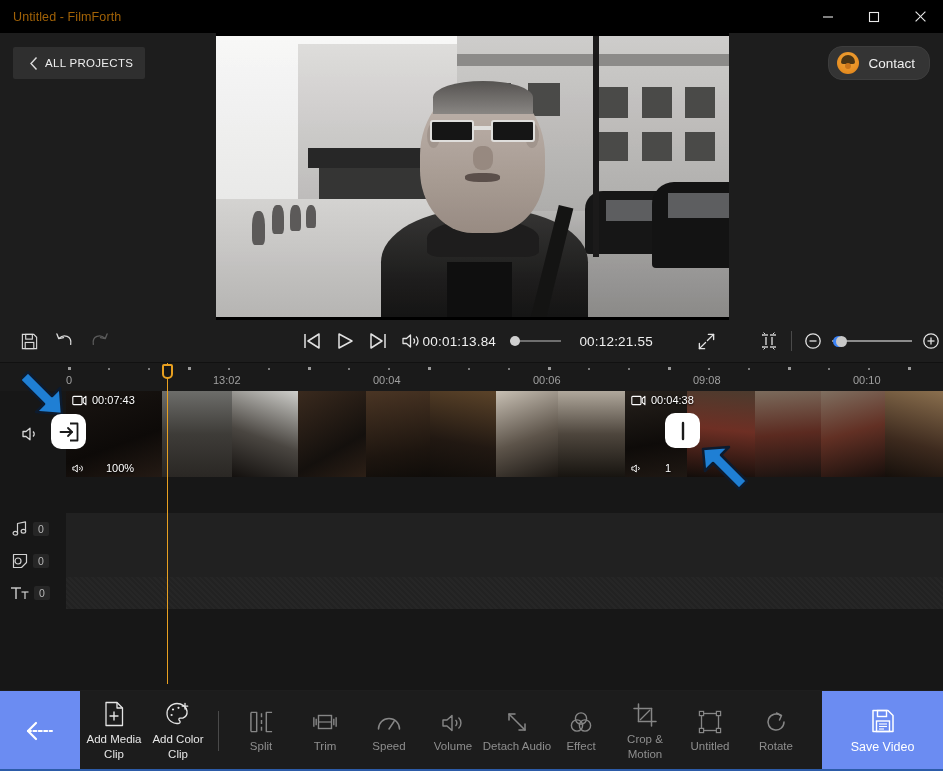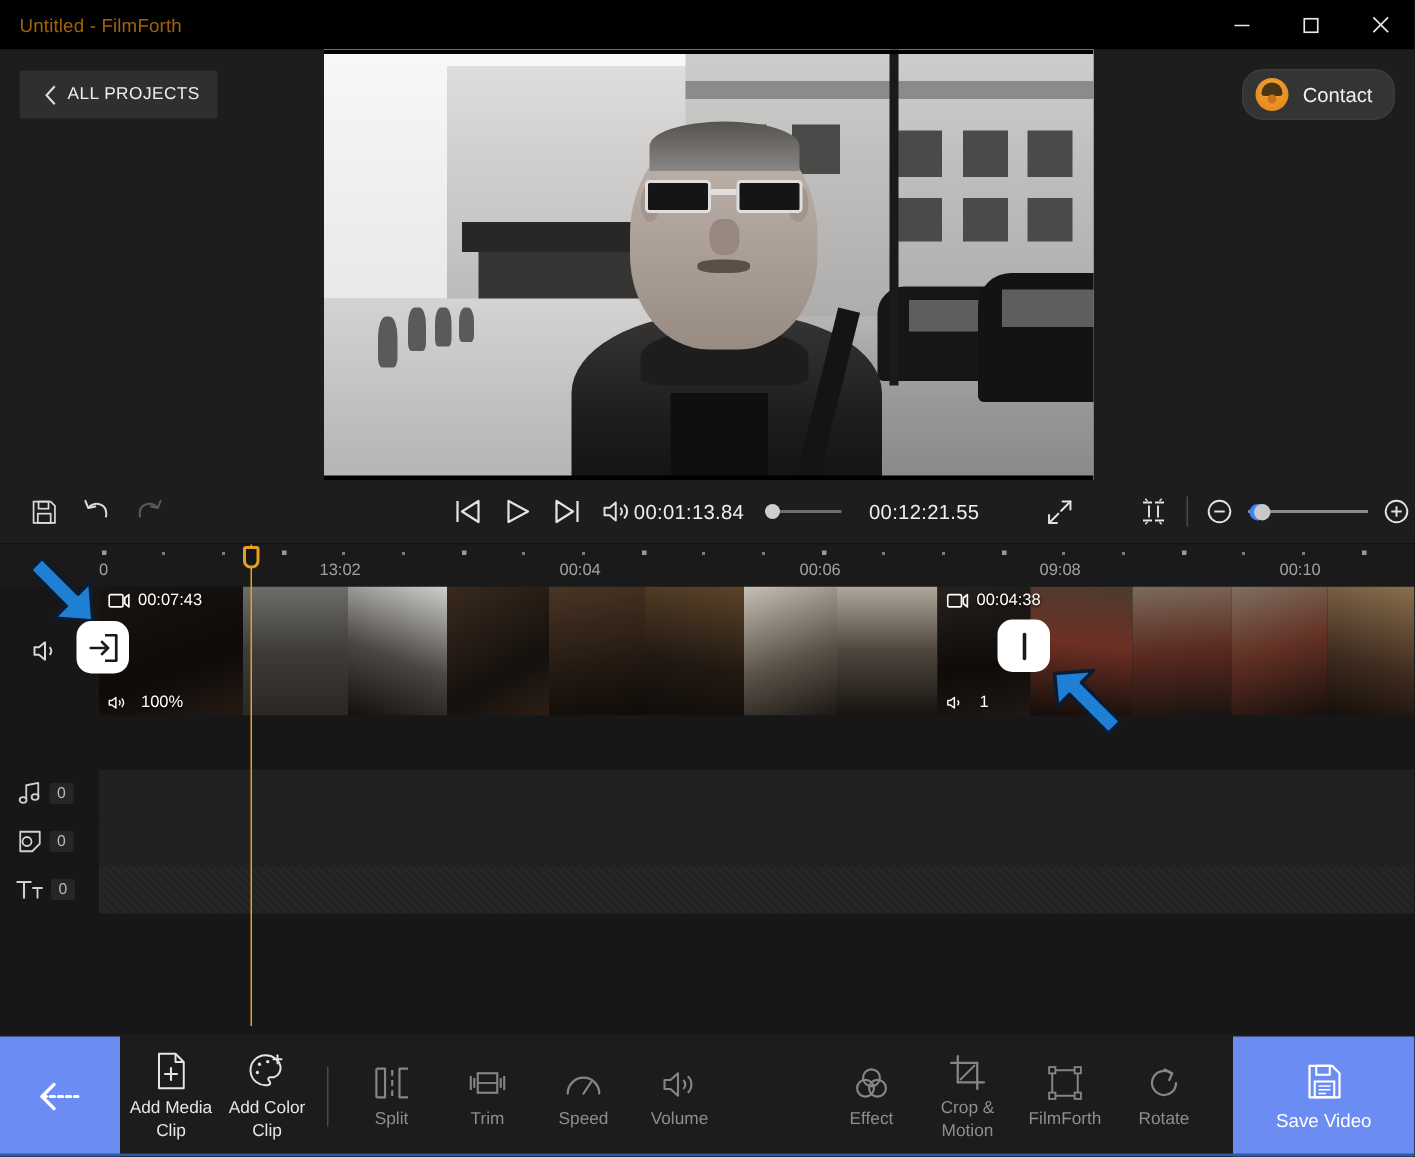--- a/index.html
+++ b/index.html
@@ -157,21 +157,21 @@
   
   #videotrack { position:absolute; left:66px; top:0; right:0; height:86px; overflow:hidden; }
   .clip { position:absolute; top:0; height:86px; overflow:hidden; }
   .thumbstrip { position:absolute; inset:0; display:flex; }
   .th { height:100%; flex:0 0 auto; }
   .clip .cliplabel {
     position:absolute; left:6px; top:3px; display:flex; align-items:center; gap:5px;
     font-size:11px; color:#fff; text-shadow:0 1px 2px #000;
   }
   .clip .volabel {
-    position:absolute; left:6px; bottom:3px; display:flex; align-items:center; gap:8px;
+    position:absolute; left:6px; bottom:3px; display:flex; align-items:center; gap:20px;
     font-size:11px; color:#fff; text-shadow:0 1px 2px #000;
   }
 
   
   #playhead { position:absolute; left:167px; top:363px; width:1px; height:321px; background:#e8a020; z-index:8; }
   #playheadknob {
     position:absolute; left:162px; top:364px; width:11px; height:15px;
     border:2px solid #e8a020; border-radius: 2px 2px 5px 5px; background:#171717; z-index:9;
   }
 
@@ -632,20 +632,32 @@
       <div class="ticon">
         <svg width="26" height="22" viewBox="0 0 26 22">
           <polygon points="3,8 7,8 12,3.5 12,18.5 7,14 3,14" fill="none" stroke="#c8c8c8" stroke-width="1.4" stroke-linejoin="round"></polygon>
           <path d="M15.5 8 a4 4 0 0 1 0 6" fill="none" stroke="#c8c8c8" stroke-width="1.4"></path>
           <path d="M18.5 5.5 a7.4 7.4 0 0 1 0 11" fill="none" stroke="#c8c8c8" stroke-width="1.4"></path>
         </svg>
       </div>
       <div class="tlabel">Volume</div>
     </div>
 
+    <div class="tool disabled" style="left:481px; width:72px;">
+      <div class="ticon">
+        <svg width="24" height="24" viewBox="0 0 24 24">
+          <path d="M4 4 L13 13" fill="none" stroke="#c8c8c8" stroke-width="1.5" stroke-linecap="round"></path>
+          <polyline points="4,10 4,4 10,4" fill="none" stroke="#c8c8c8" stroke-width="1.5" stroke-linecap="round" stroke-linejoin="round"></polyline>
+          <path d="M20 20 L13.5 13.5" fill="none" stroke="#c8c8c8" stroke-width="1.5" stroke-linecap="round"></path>
+          <polyline points="20,14 20,20 14,20" fill="none" stroke="#c8c8c8" stroke-width="1.5" stroke-linecap="round" stroke-linejoin="round"></polyline>
+        </svg>
+      </div>
+      <div class="tlabel">Detach
+Audio</div>
+    </div>
 
     <div class="tool disabled" style="left:545px; width:72px;">
       <div class="ticon">
         <svg width="24" height="23" viewBox="0 0 24 23">
           <circle cx="12" cy="7.5" r="5.6" fill="none" stroke="#c8c8c8" stroke-width="1.4"></circle>
           <circle cx="8" cy="14.5" r="5.6" fill="none" stroke="#c8c8c8" stroke-width="1.4"></circle>
           <circle cx="16" cy="14.5" r="5.6" fill="none" stroke="#c8c8c8" stroke-width="1.4"></circle>
         </svg>
       </div>
       <div class="tlabel">Effect</div>
@@ -668,21 +680,21 @@
     <div class="tool disabled" style="left:673px; width:74px;">
       <div class="ticon">
         <svg width="24" height="24" viewBox="0 0 24 24">
           <rect x="3.5" y="3.5" width="17" height="17" fill="none" stroke="#c8c8c8" stroke-width="1.3"></rect>
           <rect x="1.4" y="1.4" width="4.2" height="4.2" fill="#1c1c1c" stroke="#c8c8c8" stroke-width="1.2"></rect>
           <rect x="18.4" y="1.4" width="4.2" height="4.2" fill="#1c1c1c" stroke="#c8c8c8" stroke-width="1.2"></rect>
           <rect x="1.4" y="18.4" width="4.2" height="4.2" fill="#1c1c1c" stroke="#c8c8c8" stroke-width="1.2"></rect>
           <rect x="18.4" y="18.4" width="4.2" height="4.2" fill="#1c1c1c" stroke="#c8c8c8" stroke-width="1.2"></rect>
         </svg>
       </div>
-      <div class="tlabel">FilmForth</div>
+      <div class="tlabel">Untitled</div>
     </div>
 
     <div class="tool disabled" style="left:740px; width:72px;">
       <div class="ticon">
         <svg width="24" height="24" viewBox="0 0 24 24">
           <path d="M20 12 a8 8 0 1 1 -3.2 -6.4" fill="none" stroke="#c8c8c8" stroke-width="1.5" stroke-linecap="round"></path>
           <polyline points="12.5,3 17.5,5.5 15.5,10" fill="none" stroke="#c8c8c8" stroke-width="1.5" stroke-linecap="round" stroke-linejoin="round"></polyline>
         </svg>
       </div>
       <div class="tlabel">Rotate</div>

